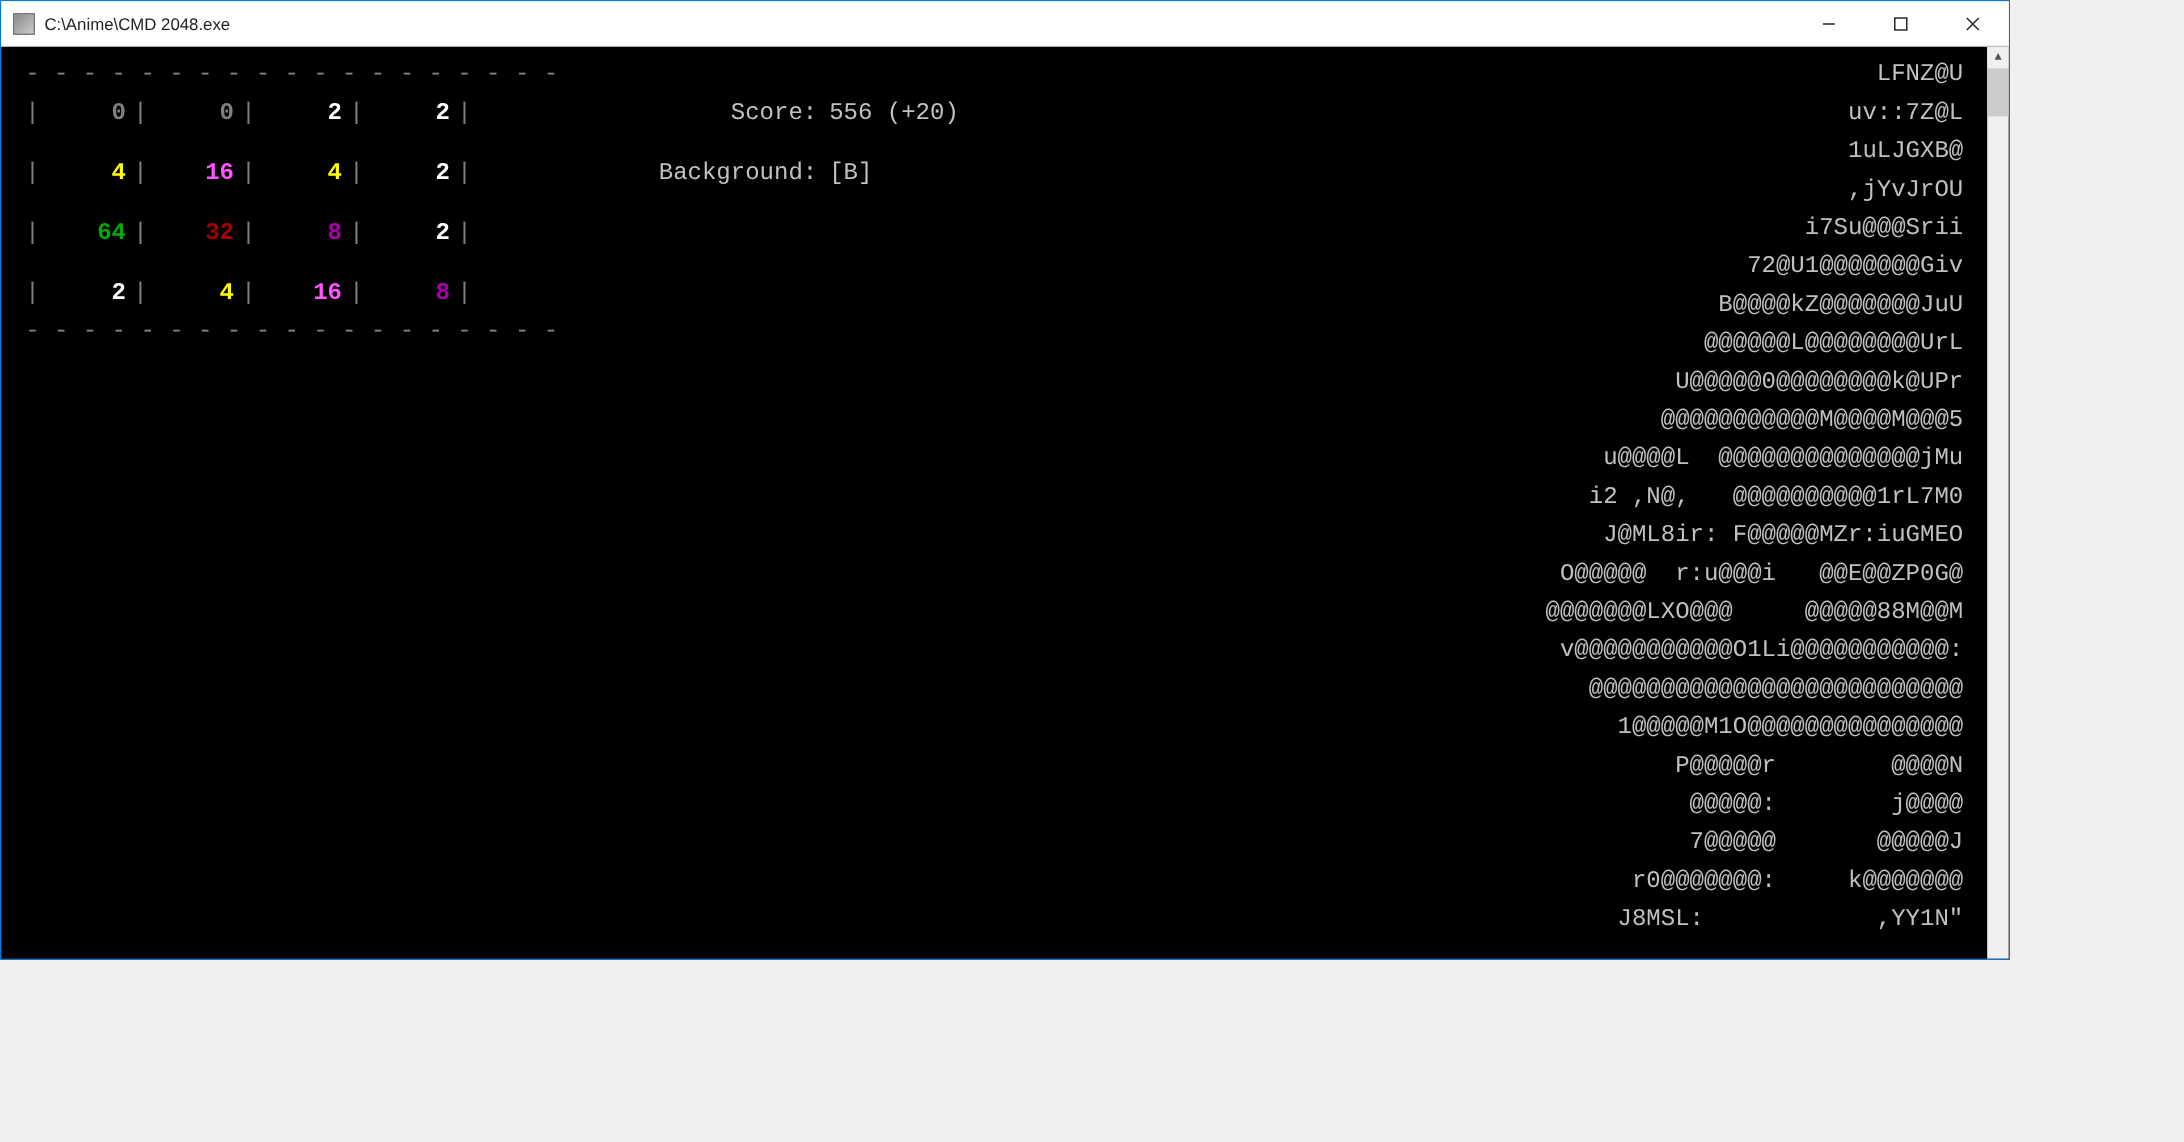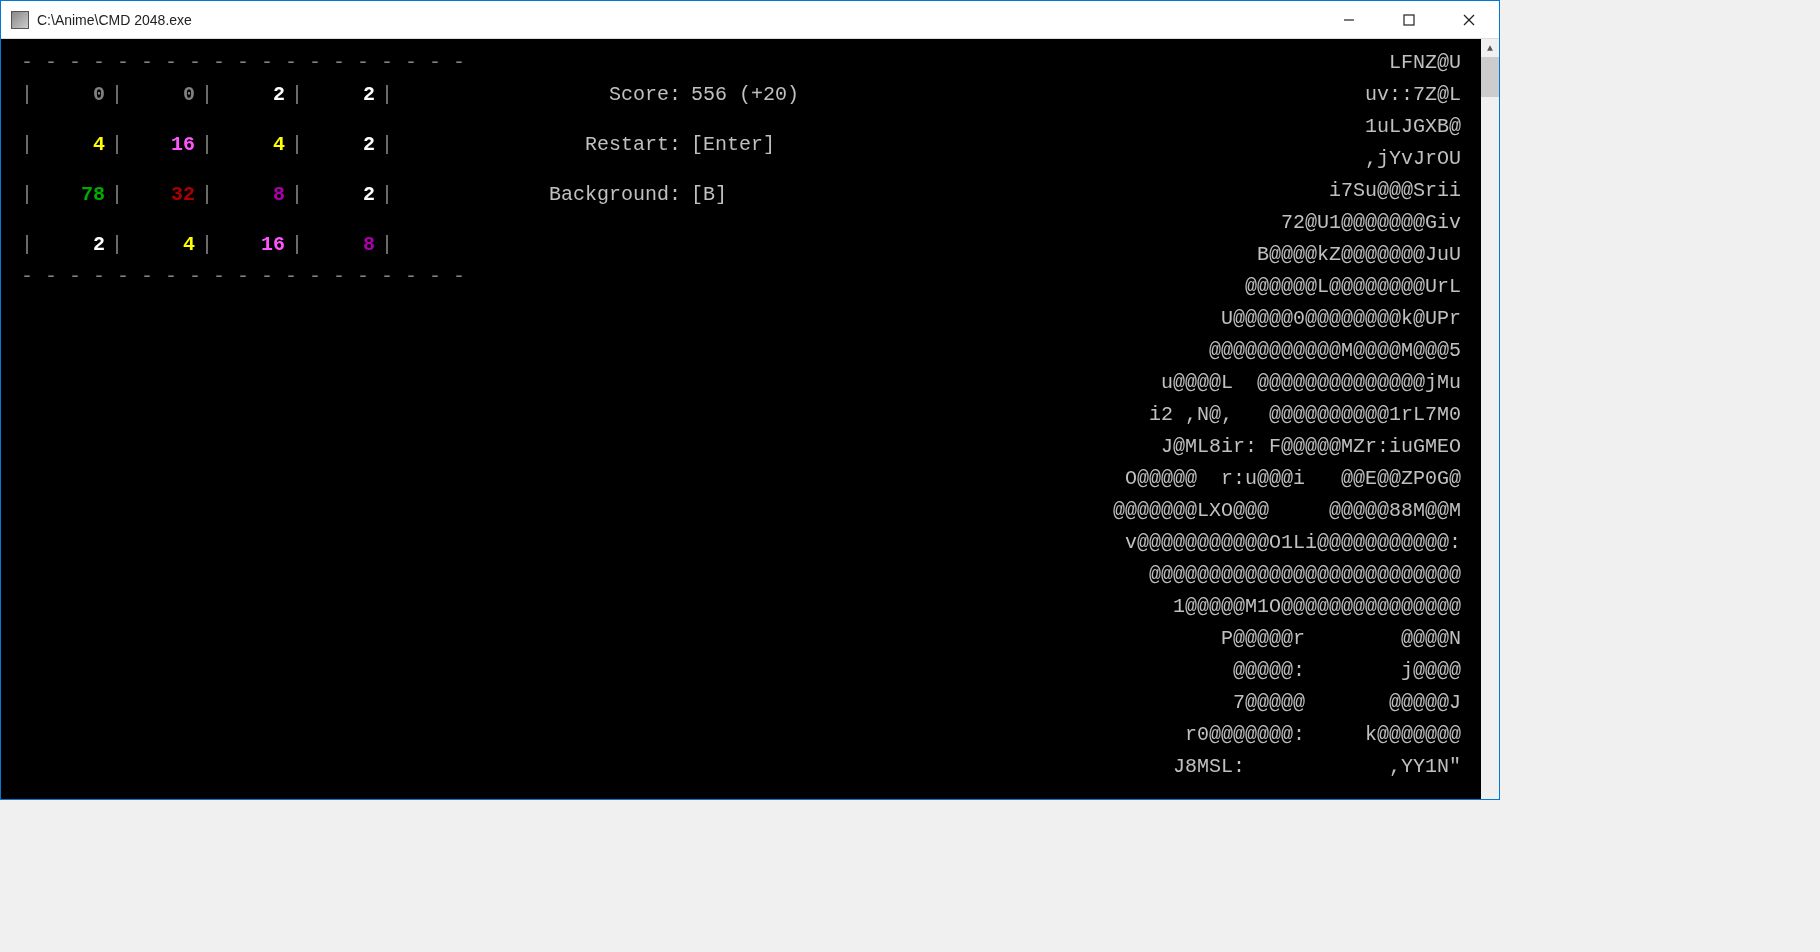--- a/index.html
+++ b/index.html
@@ -2,21 +2,21 @@
 <html><head>
   <meta charset="utf-8">
   <style>
     * { margin: 0; padding: 0; box-sizing: border-box; }
     body {
       font-family: 'Consolas', 'Courier New', monospace;
       background: #f0f0f0;
       overflow: hidden;
     }
     .window {
-      width: 1500px;
+      width: 1675px;
       height: 800px;
       border: 1px solid #0078d7;
       background: #fdba74;
       display: flex;
       flex-direction: column;
     }
     .titlebar {
       height: 38px;
       background: #fff;
       display: flex;
@@ -155,43 +155,39 @@
         </div>
         <div class="grid-row">
           <span class="first-pipe">|</span>
           <span class="cell"><span class="cell-val c-yellow">4</span><span class="pipe">|</span></span>
           <span class="cell"><span class="cell-val c-magenta">16</span><span class="pipe">|</span></span>
           <span class="cell"><span class="cell-val c-yellow">4</span><span class="pipe">|</span></span>
           <span class="cell"><span class="cell-val c-white">2</span><span class="pipe">|</span></span>
         </div>
         <div class="grid-row">
           <span class="first-pipe">|</span>
-          <span class="cell"><span class="cell-val c-green">78</span><span class="pipe">|</span></span>
+          <span class="cell"><span class="cell-val c-green">64</span><span class="pipe">|</span></span>
           <span class="cell"><span class="cell-val c-red">32</span><span class="pipe">|</span></span>
           <span class="cell"><span class="cell-val c-darkmag">8</span><span class="pipe">|</span></span>
           <span class="cell"><span class="cell-val c-white">2</span><span class="pipe">|</span></span>
         </div>
         <div class="grid-row">
           <span class="first-pipe">|</span>
           <span class="cell"><span class="cell-val c-white">2</span><span class="pipe">|</span></span>
           <span class="cell"><span class="cell-val c-yellow">4</span><span class="pipe">|</span></span>
           <span class="cell"><span class="cell-val c-magenta">16</span><span class="pipe">|</span></span>
           <span class="cell"><span class="cell-val c-darkmag">8</span><span class="pipe">|</span></span>
         </div>
         <div class="grid-border" style="margin-top:-18px;"> - - - - - - - - - - - - - - - - - - -</div>
       </div>
       <div class="mid-col">
         <div style="height:32px;"></div>
         <div class="info-row">
           <span class="info-label">Score:</span>
           <span class="info-val">556 (+20)</span>
-        </div>
-        <div class="info-row">
-          <span class="info-label">Restart:</span>
-          <span class="info-val">[Enter]</span>
         </div>
         <div class="info-row">
           <span class="info-label">Background:</span>
           <span class="info-val">[B]</span>
         </div>
       </div>
       <div class="right-col" id="ascii-art">LFNZ@U
 uv::7Z@L
 1uLJGXB@
 ,jYvJrOU

